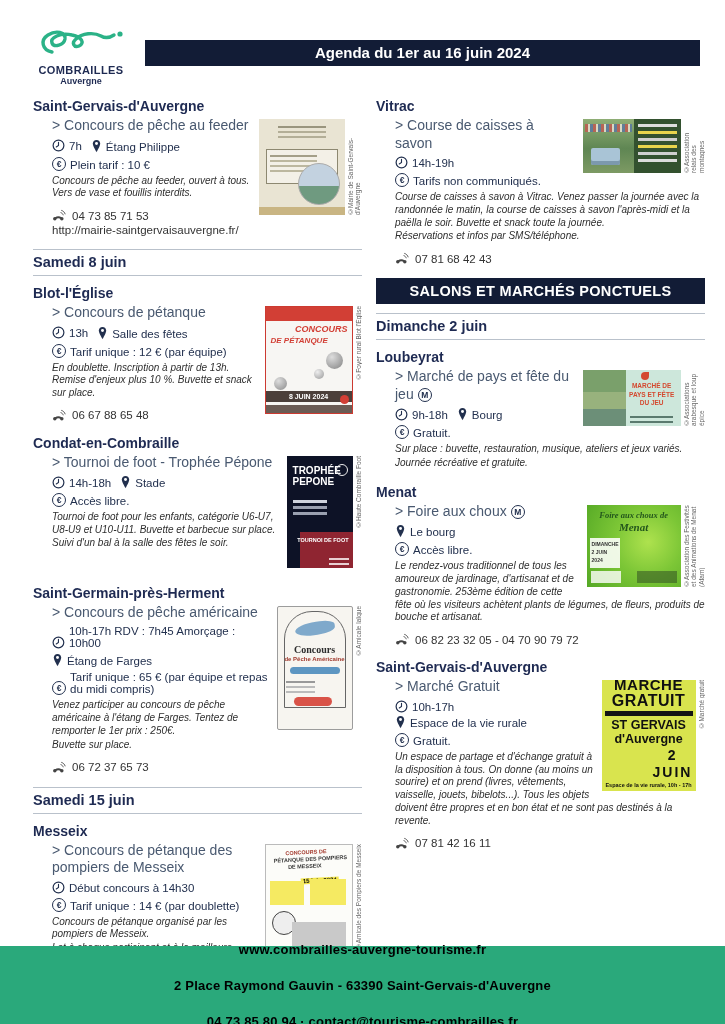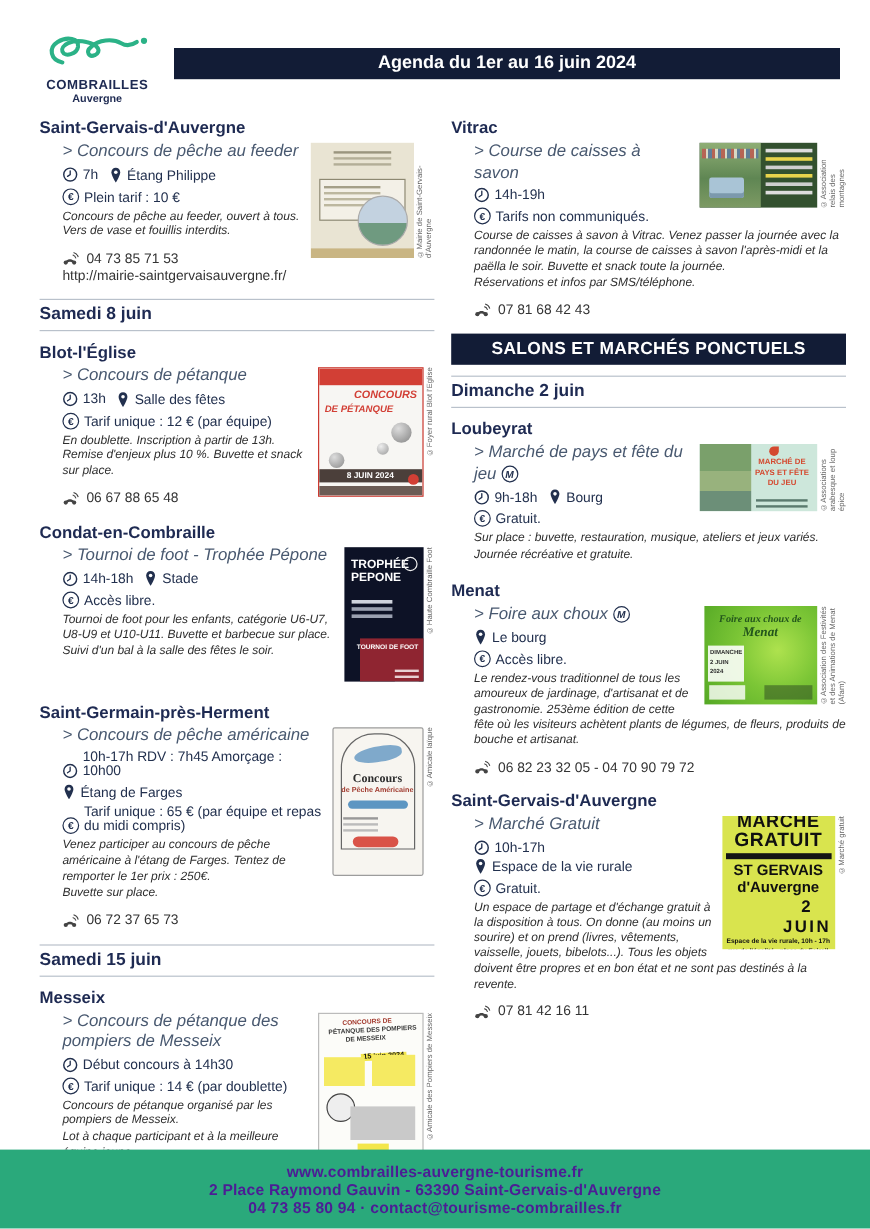--- a/index.html
+++ b/index.html
@@ -22,21 +22,21 @@
                 border-bottom:1px solid #b9c1cb;padding:4px 0 5px;margin:2px 0 9px;}
   .section-bar{background:#121c36;color:#fff;font-weight:bold;font-size:14.5px;text-align:center;
                padding:5px 0;margin:10px 0 9px;letter-spacing:.3px;}
 
   .event{margin-bottom:13px;}
   .town{font-size:14px;font-weight:bold;color:#1e2a52;margin:0 0 3px;}
   .event-body{overflow:hidden;padding-left:19px;}
   .media{float:right;margin:2px 0 4px 8px;display:flex;align-items:flex-start;}
   .credit{writing-mode:vertical-rl;transform:rotate(180deg);font-size:6.5px;color:#666;
           margin-left:2px;line-height:1.15;overflow:hidden;white-space:normal;}
-  .title{font-size:14px;color:#495970;margin:0 0 4px;line-height:1.25;font-weight:400;font-style:italic;}
+  .title{font-size:14px;color:#495970;margin:0 0 4px;line-height:1.25;font-weight:400;}
   .mline{display:flex;align-items:center;flex-wrap:wrap;gap:2px 9px;font-size:11.5px;color:#22304e;margin:3px 0 4px;}
   .seg{display:inline-flex;align-items:flex-end;gap:4px;}
   .euro,.mbadge{display:inline-flex;flex:none;width:12px;height:12px;border:1.2px solid #22304e;border-radius:50%;
         align-items:center;justify-content:center;font-size:8.5px;font-weight:bold;color:#22304e;}
   .mbadge{margin-left:4px;vertical-align:1px;}
   .desc{font-style:italic;font-size:10px;color:#2e2e2e;margin:1px 0;line-height:1.28;}
   .phone{display:flex;gap:6px;align-items:center;font-size:11.5px;color:#333;margin-top:9px;}
   .link{font-size:11.5px;color:#333;margin-top:2px;word-break:break-all;}
 
   
@@ -120,22 +120,22 @@
   .p-gratuit{background:#d9e44e;color:#101010;text-align:center;}
   .p-gratuit .g1{font-weight:900;font-size:15px;letter-spacing:.5px;margin-top:-4px;}
   .p-gratuit .g2{font-weight:900;font-size:16px;letter-spacing:.5px;line-height:1;}
   .p-gratuit .strip{height:5px;background:#141414;margin:2px 3px;}
   .p-gratuit .g3{font-weight:900;font-size:12.5px;line-height:1.2;}
   .p-gratuit .g4{font-weight:800;font-size:12.5px;line-height:1.1;}
   .p-gratuit .g5{font-weight:900;font-size:14px;letter-spacing:2px;line-height:1.2;padding-left:48px;}
   .p-gratuit .g6,.p-gratuit .g7,.p-gratuit .g8{font-weight:800;font-size:5.5px;line-height:1.5;}
 
   
-  .footer{position:absolute;left:0;right:0;bottom:0;height:66px;background:#2aa97b;color:#4c1d95;
-          display:flex;flex-direction:column;align-items:center;justify-content:center;gap:0;font-weight:bold;}
+  .footer{position:absolute;left:0;right:0;bottom:0;height:78px;background:#2aa97b;color:#000000;
+          display:flex;flex-direction:column;align-items:center;justify-content:center;gap:21px;font-weight:bold;}
   .footer .f{font-size:13px;letter-spacing:.2px;}
 </style>
 <title>Agenda du 1er au 16 juin 2024</title></head>
 <body>
 
 <div class="page">
 
   <div class="header">
     <div class="logo">
       <svg width="86" height="34" viewBox="0 0 86 34">

